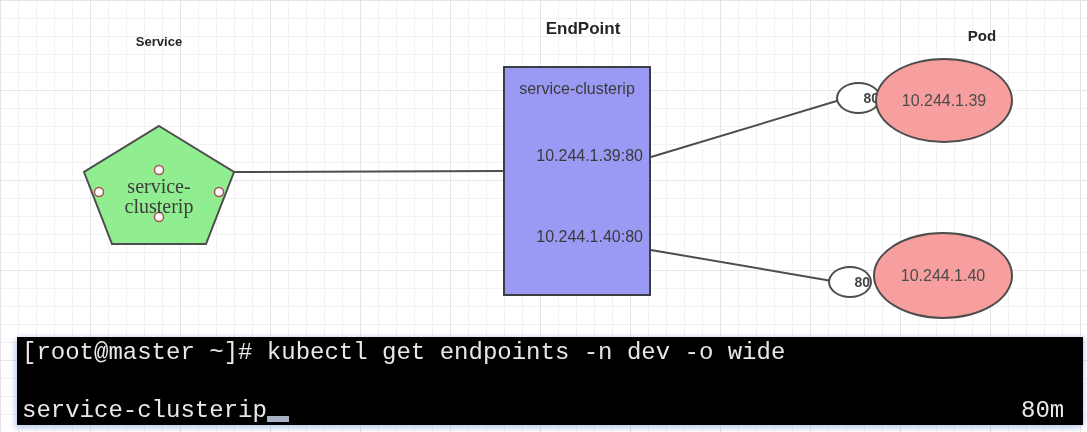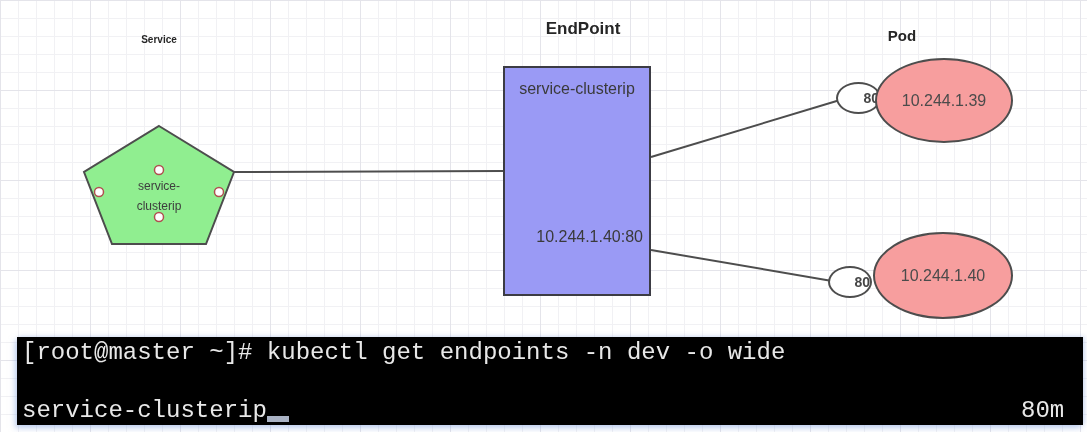--- a/index.html
+++ b/index.html
@@ -23,34 +23,35 @@
   svg.overlay { position: absolute; left: 0; top: 0; z-index: 1; }
 
   .heading {
     position: absolute;
     transform: translateX(-50%);
     font-weight: bold;
     color: #262626;
     white-space: nowrap;
     z-index: 4;
   }
-  .heading.service  { left: 159px; top: 34px; font-size: 10px; text-align: center; }
+  .heading.service  { left: 159px; top: 34px; font-size: 13px; text-align: center; }
   .heading.endpoint { left: 583px; top: 19px; font-size: 17px; }
-  .heading.pod      { left: 902px; top: 27px; font-size: 15px; }
+  .heading.pod      { left: 982px; top: 27px; font-size: 15px; }
 
   .pentagon-label {
     position: absolute;
     left: 159px; top: 176px;
     transform: translateX(-50%);
     text-align: center;
-    font-size: 12px;
+    font-size: 20px;
     line-height: 20px;
     color: #3d3d3d;
     z-index: 3;
     white-space: nowrap;
+    font-family: Liberation Serif, serif;
   }
 
   .endpoint-rect {
     position: absolute;
     left: 503px; top: 66px;
     width: 148px; height: 230px;
     background: #9a9af5;
     border: 2px solid #3c3c44;
     z-index: 2;
   }
@@ -152,20 +153,21 @@
   <div class="heading endpoint">EndPoint</div>
   <div class="heading pod">Pod</div>
 
   <div class="pentagon-label">
     <div>service-</div>
     <div>clusterip</div>
   </div>
 
   <div class="endpoint-rect">
     <div class="ep-title">service-clusterip</div>
+    <div class="ep-ip r1">10.244.1.39:80</div>
     <div class="ep-ip r2">10.244.1.40:80</div>
   </div>
 
   <div class="port-ellipse p1">
     <span>80</span>
   </div>
   <div class="port-ellipse p2">
     <span>80</span>
   </div>
 

